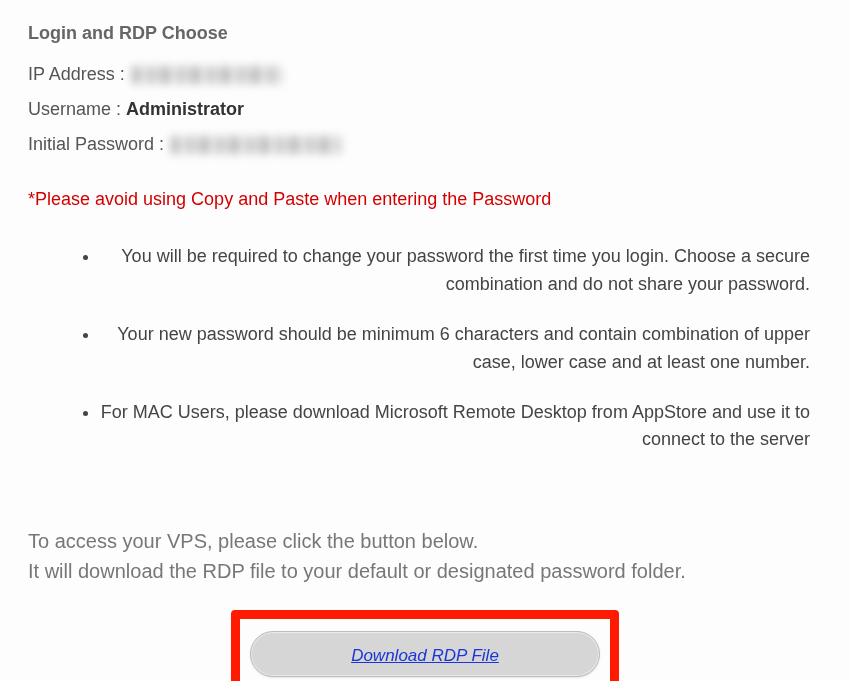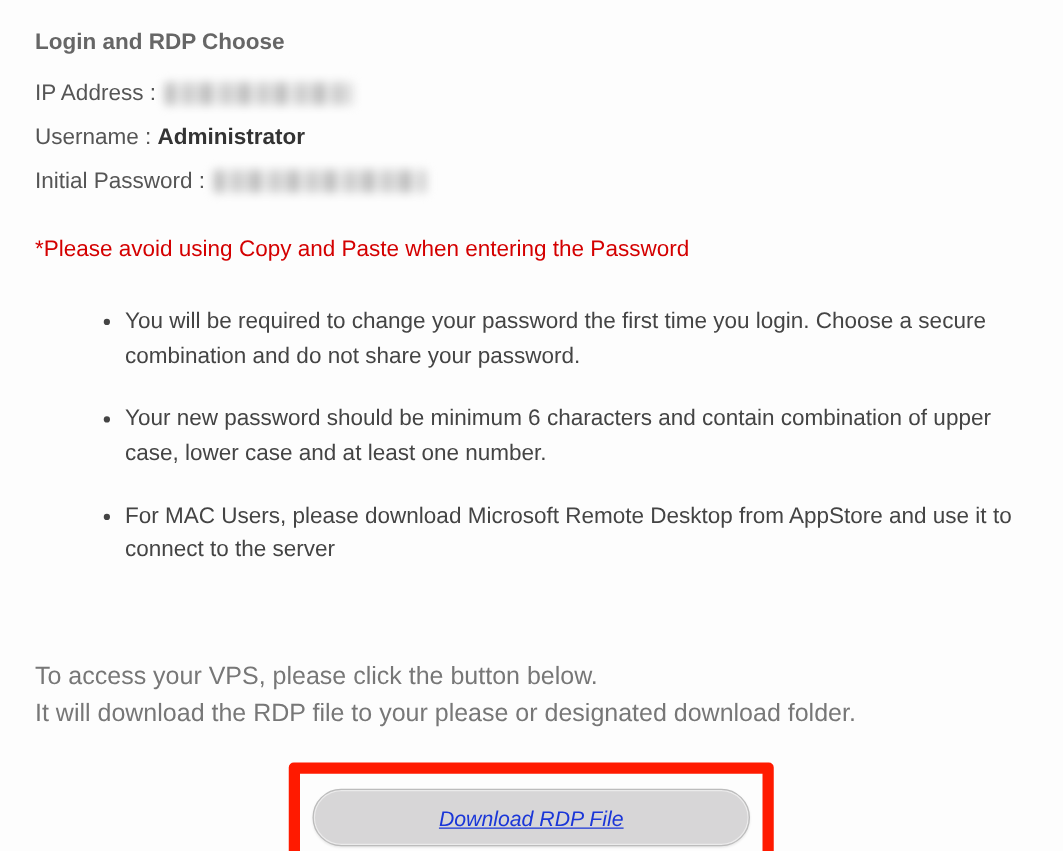--- a/index.html
+++ b/index.html
@@ -41,20 +41,21 @@
       color: #d40000;
       margin-top: 28px;
       margin-bottom: 30px;
       font-size: 18px;
     }
     ul.notes {
       list-style: disc;
       padding-left: 72px;
       padding-right: 12px;
       margin-bottom: 40px;
+      text-align: right;
     }
     ul.notes li {
       color: #444;
       font-size: 18px;
       line-height: 1.55;
       margin-bottom: 22px;
     }
     .access-text {
       color: #777;
       font-size: 20px;
@@ -112,21 +113,21 @@
 <div class="warning">*Please avoid using Copy and Paste when entering the Password</div>
 
 <ul class="notes">
   <li>You will be required to change your password the first time you login. Choose a secure combination and do not share your password.</li>
   <li>Your new password should be minimum 6 characters and contain combination of upper case, lower case and at least one number.</li>
   <li>For MAC Users, please download Microsoft Remote Desktop from AppStore and use it to connect to the server</li>
 </ul>
 
 <div class="access-text">
   <span>To access your VPS, please click the button below.</span><br>
-  <span>It will download the RDP file to your please or designated download folder.</span>
+  <span>It will download the RDP file to your default or designated password folder.</span>
 </div>
 
 <div class="button-wrap">
   <div class="highlight-box">
     <div class="download-btn">
       <a href="#">Download RDP File</a>
     </div>
   </div>
 </div>
 

